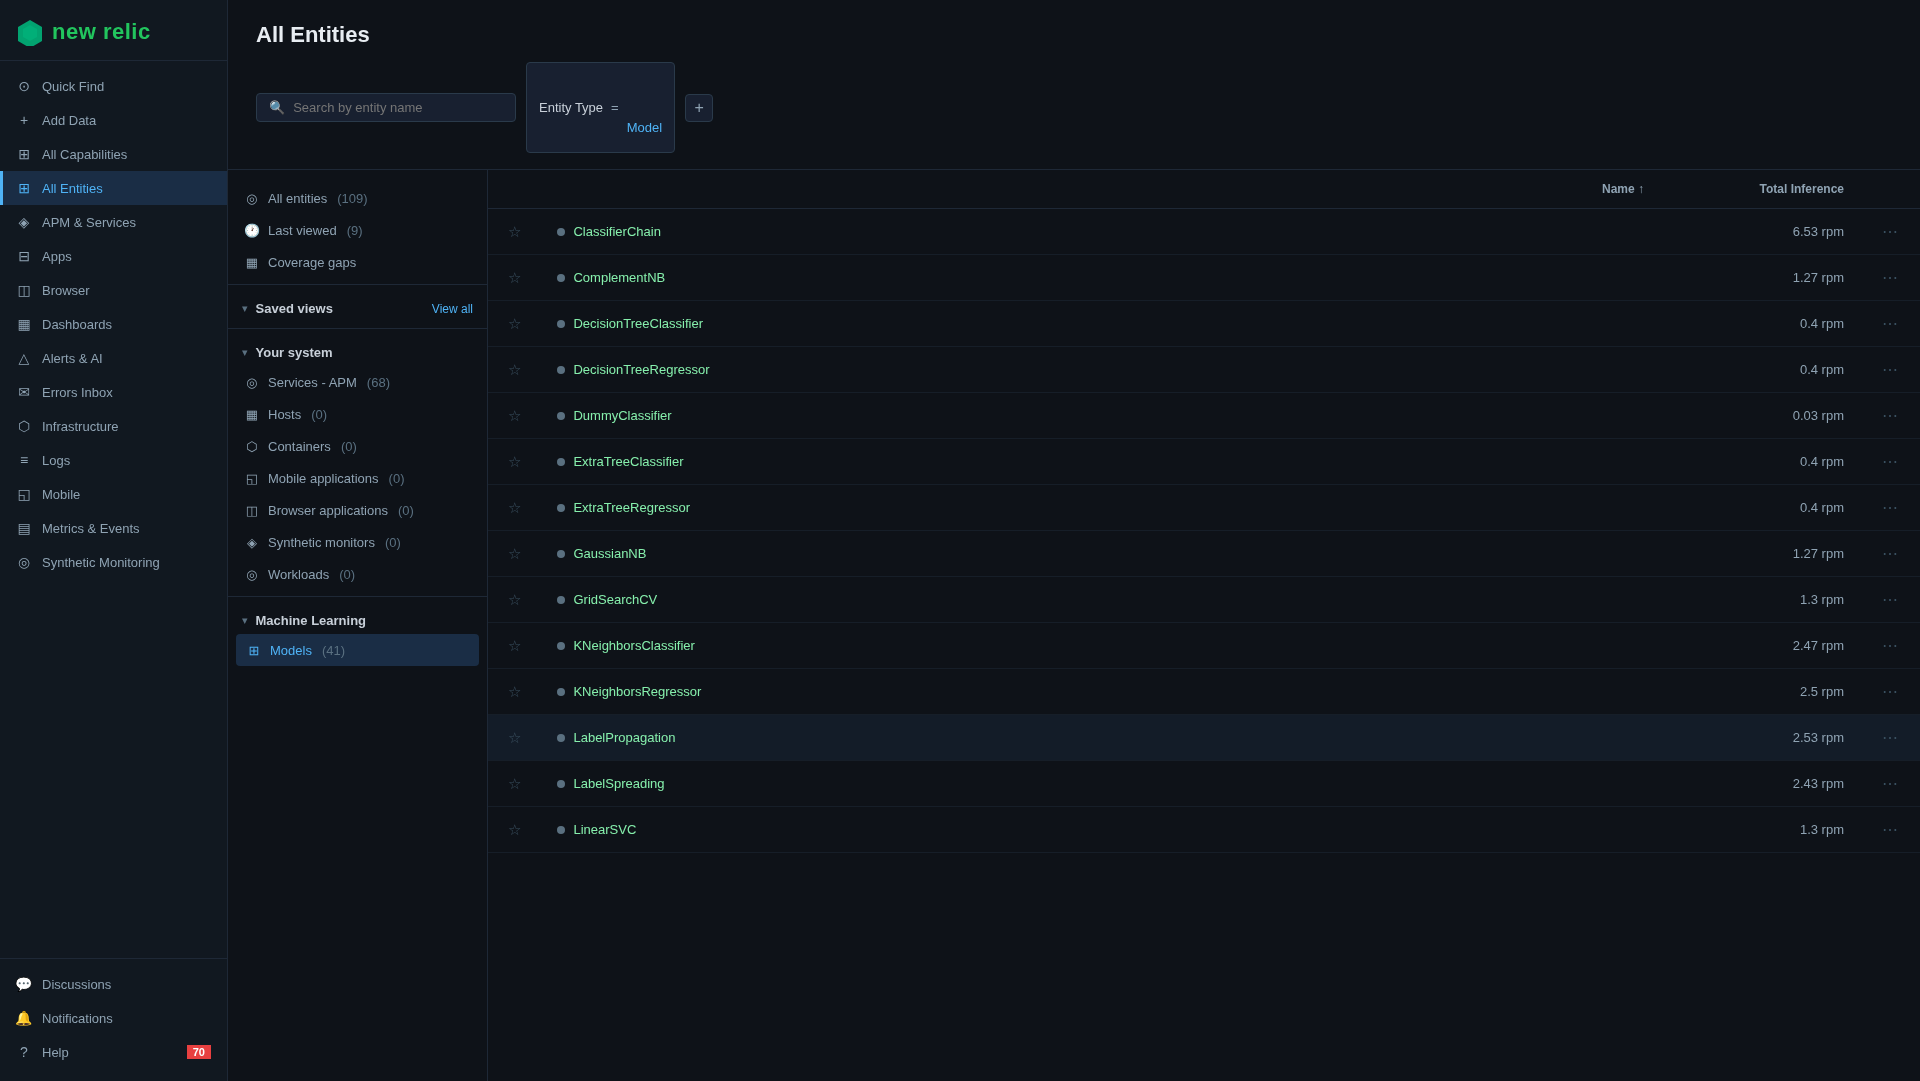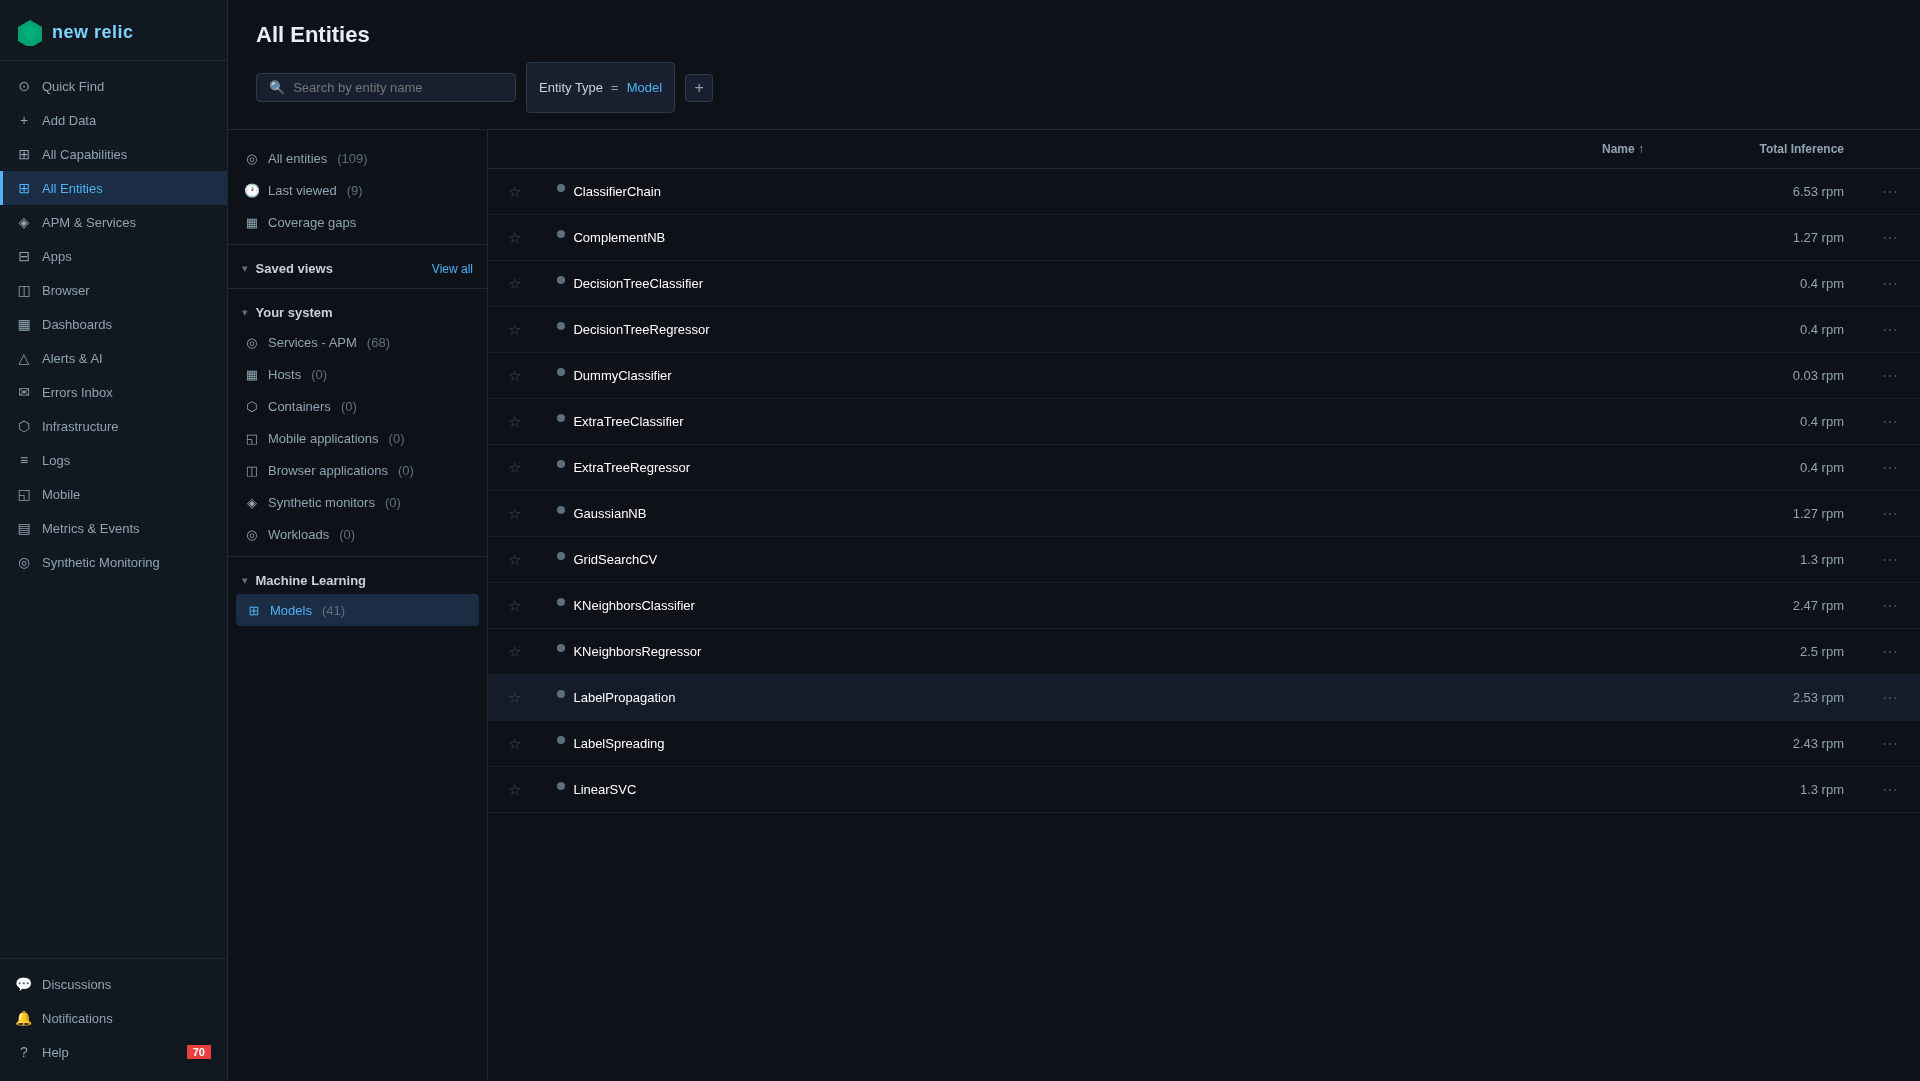--- a/index.html
+++ b/index.html
@@ -29,23 +29,23 @@
       display: flex;
       align-items: center;
       gap: 8px;
       border-bottom: 1px solid #1e2836;
     }
     .logo-icon {
       width: 28px;
       height: 28px;
     }
     .logo-text {
-      font-size: 18px;
+      font-size: 22px;
       font-weight: 600;
-      color: #7dd3fc;
+      color: #22c55e;
       letter-spacing: 0.5px;
     }
     .sidebar-nav {
       flex: 1;
       padding: 8px 0;
     }
     .nav-item {
       display: flex;
       align-items: center;
       gap: 10px;
@@ -133,21 +133,21 @@
       align-items: center;
       background: #182030;
       border: 1px solid #2a3a4a;
       border-radius: 4px;
       padding: 17px 12px;
       gap: 4px;
       color: #c8d0d9;
       font-size: 13px;
     }
     .filter-tag .eq { color: #8fa3b3; margin: 0 4px; }
-    .filter-tag .val { color: #4fb3f6; font-weight: 500; }
+    .filter-tag .val { color: #4fb3f6; font-weight: 500; margin-top: 40px; }
     .add-filter-btn {
       width: 28px;
       height: 28px;
       display: flex;
       align-items: center;
       justify-content: center;
       background: #182030;
       border: 1px solid #2a3a4a;
       border-radius: 4px;
       cursor: pointer;
@@ -259,24 +259,24 @@
       transition: background 0.1s;
     }
     tbody tr.highlighted { background: #131c28; }
     tbody td {
       padding: 11px 16px;
       color: #c8d0d9;
       font-size: 13px;
     }
     tbody td.right { text-align: right; color: #8fa3b3; }
     .entity-name {
-      color: #ffffff;
+      color: #86efac;
       font-size: 13px;
       display: flex;
-      align-items: flex-start;
+      align-items: center;
       gap: 8px;
     }
     .status-dot {
       width: 8px;
       height: 8px;
       border-radius: 50%;
       flex-shrink: 0;
     }
     .dot-gray { background: #5a7080; }
 

